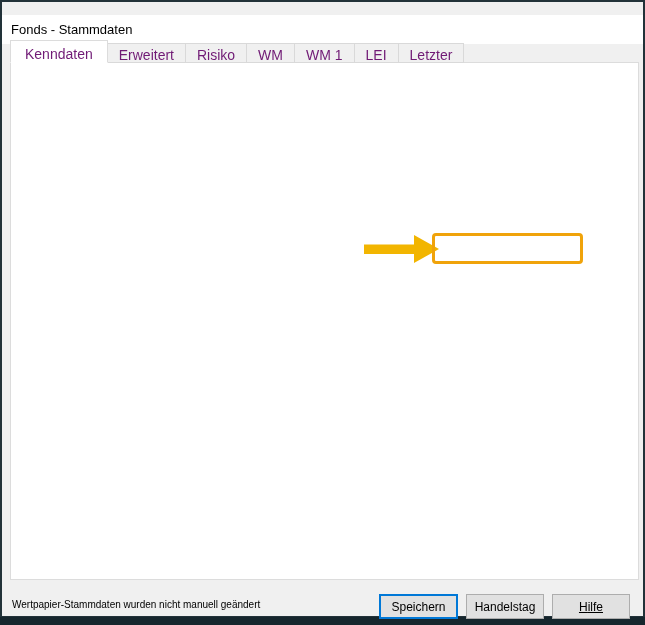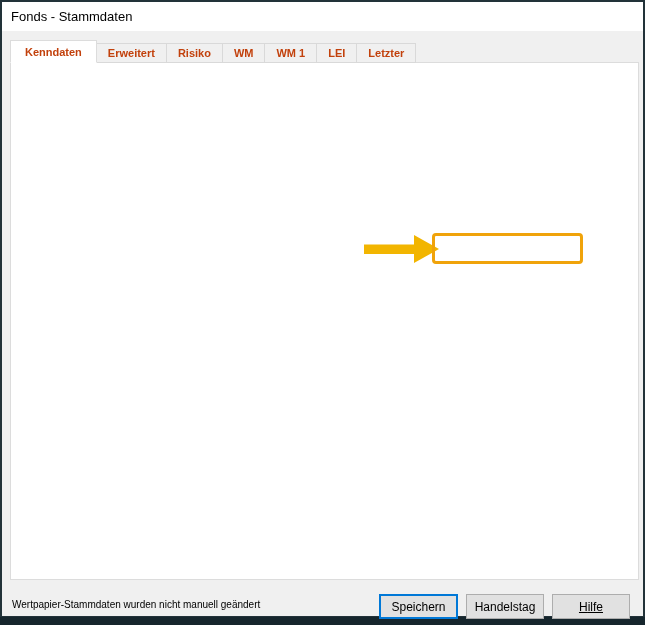--- a/index.html
+++ b/index.html
@@ -1,26 +1,26 @@
 <!DOCTYPE html>
 <html><head>
 <meta charset="utf-8">
 <style>
   * { margin:0; padding:0; box-sizing:border-box; }
   body { width:645px; height:625px; font-family:"Liberation Sans", sans-serif; }
   .screen { position:relative; width:645px; height:625px; background:#16262d; overflow:hidden; }
   .dialog { position:absolute; left:0; top:0; width:645px; height:617px;
             border:2px solid #223239; border-bottom-width:1px; background:#f0f0f0; }
-  .titlebar { position:absolute; left:0; top:0; right:0; height:29px; background:#ffffff; }
+  .titlebar { position:absolute; left:0; top:13px; right:0; height:29px; background:#ffffff; }
   .titlebar .title { position:absolute; left:9px; top:7px; font-size:13px; color:#000; }
 
   
   .tabs { position:absolute; left:8px; top:40px; height:21px; display:flex; align-items:flex-end; z-index:2; }
   .tab { height:20px; background:#f0f0f0; border:1px solid #d9d9d9; border-left:none;
-         font-size:11px; padding:3px 11px 0; color:#c2410c; white-space:nowrap;font-weight:bold; }
+         font-size:14px; padding:3px 11px 0; color:#701a75; white-space:nowrap; }
   .tab:first-child { border-left:1px solid #d9d9d9; }
   .tab.active { height:23px; margin-top:-3px; background:#fff; border:1px solid #dcdcdc;
                 border-bottom:1px solid #fff; padding:5px 14px 0; position:relative; z-index:3; }
   .tabpage { position:absolute; left:8px; top:60px; width:629px; height:518px; background:#fff;
              border:1px solid #dcdcdc; z-index:1; }
 
   .lbl { position:absolute; font-size:12px; color:#000; white-space:nowrap; }
   .tb { position:absolute; height:20px; border:1px solid #8a8a8a; background:#fff;
         font-family:"Liberation Sans",sans-serif; font-size:12px; color:#000; padding:0 3px; }
   input.tb { outline:none; }

